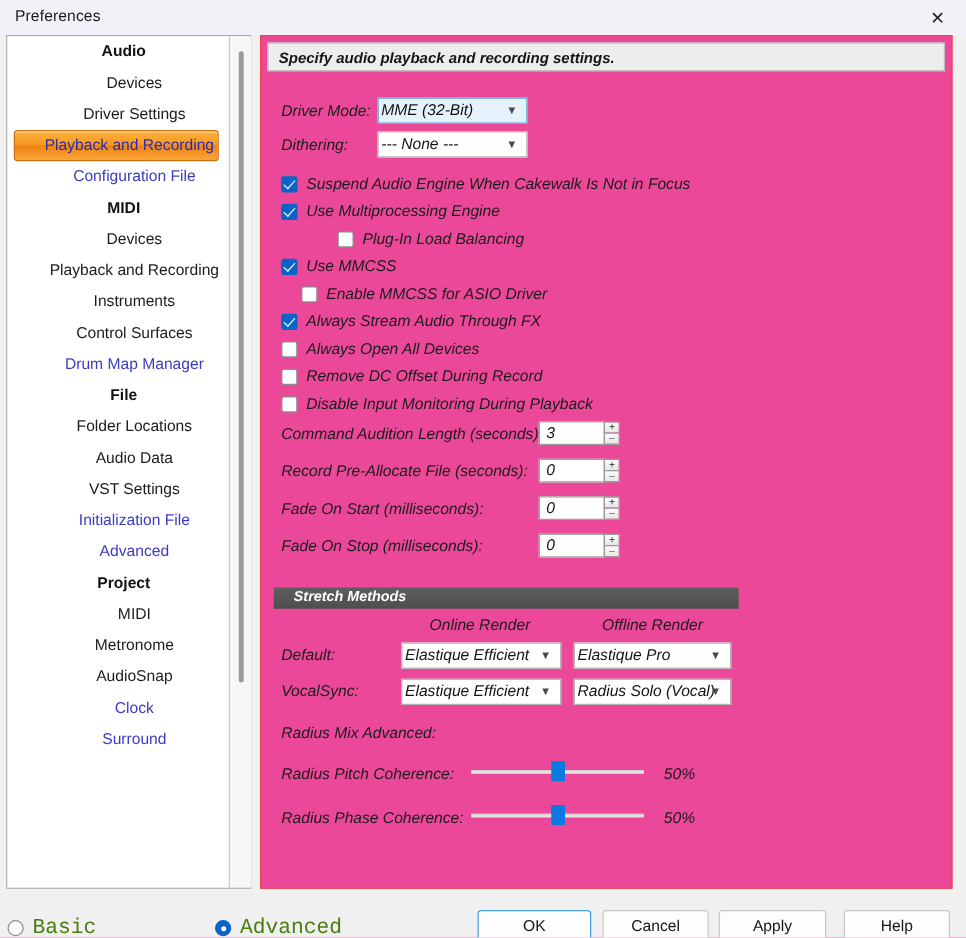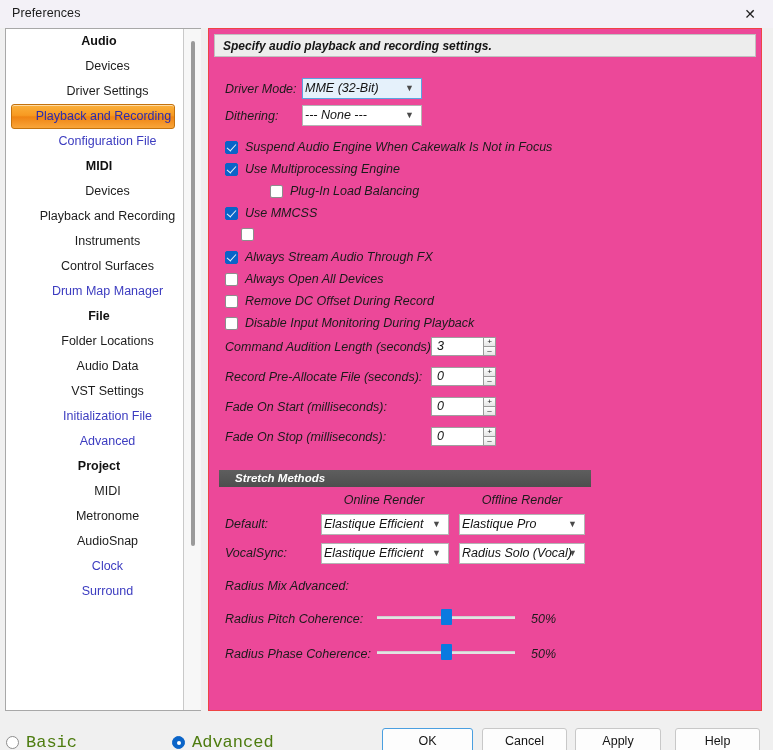--- a/index.html
+++ b/index.html
@@ -227,20 +227,21 @@
         <div class="cb-row" style="left: 32px; top: 155px; margin-left: 29px;">
           <span class="cb"></span>
           <span class="cb-label">Plug-In Load Balancing</span>
         </div>
         <div class="cb-row" style="left: 16px; top: 177px;">
           <span class="cb on"></span>
           <span class="cb-label">Use MMCSS</span>
         </div>
         <div class="cb-row" style="left: 32px; top: 199px;">
           <span class="cb"></span>
+          <span class="cb-label">Enable MMCSS for ASIO Driver</span>
         </div>
         <div class="cb-row" style="left: 16px; top: 221px;">
           <span class="cb on"></span>
           <span class="cb-label">Always Stream Audio Through FX</span>
         </div>
         <div class="cb-row" style="left: 16px; top: 243px;">
           <span class="cb"></span>
           <span class="cb-label">Always Open All Devices</span>
         </div>
         <div class="cb-row" style="left: 16px; top: 265px;">

